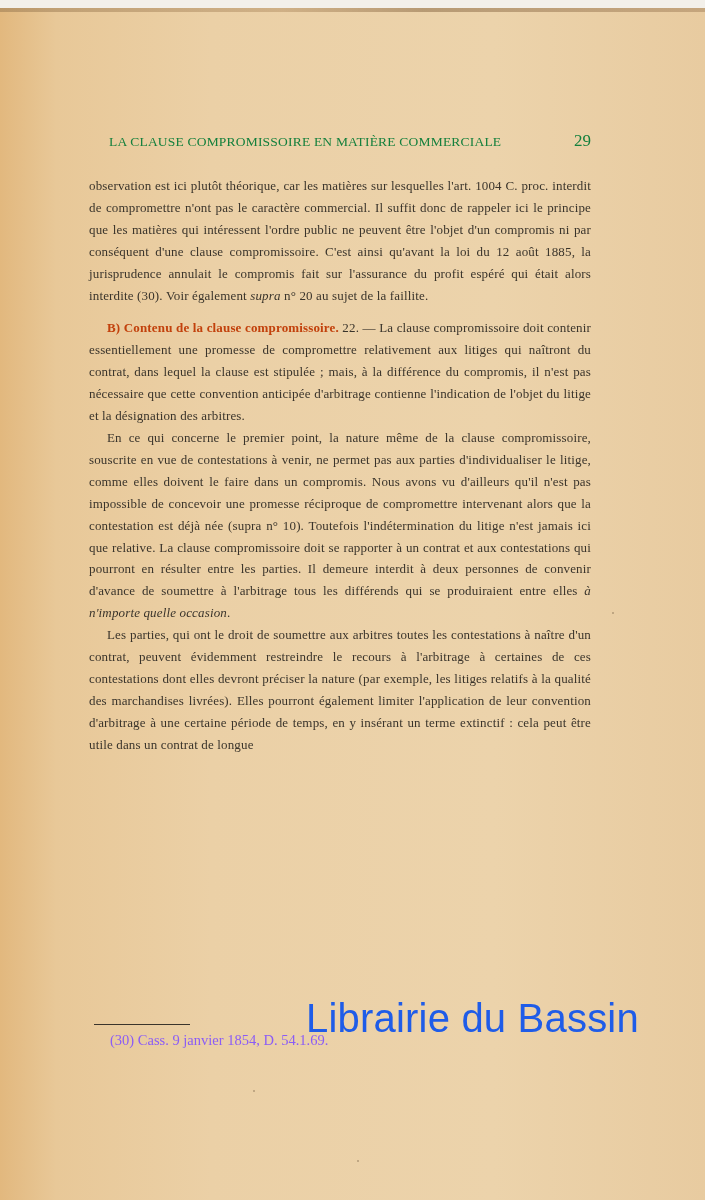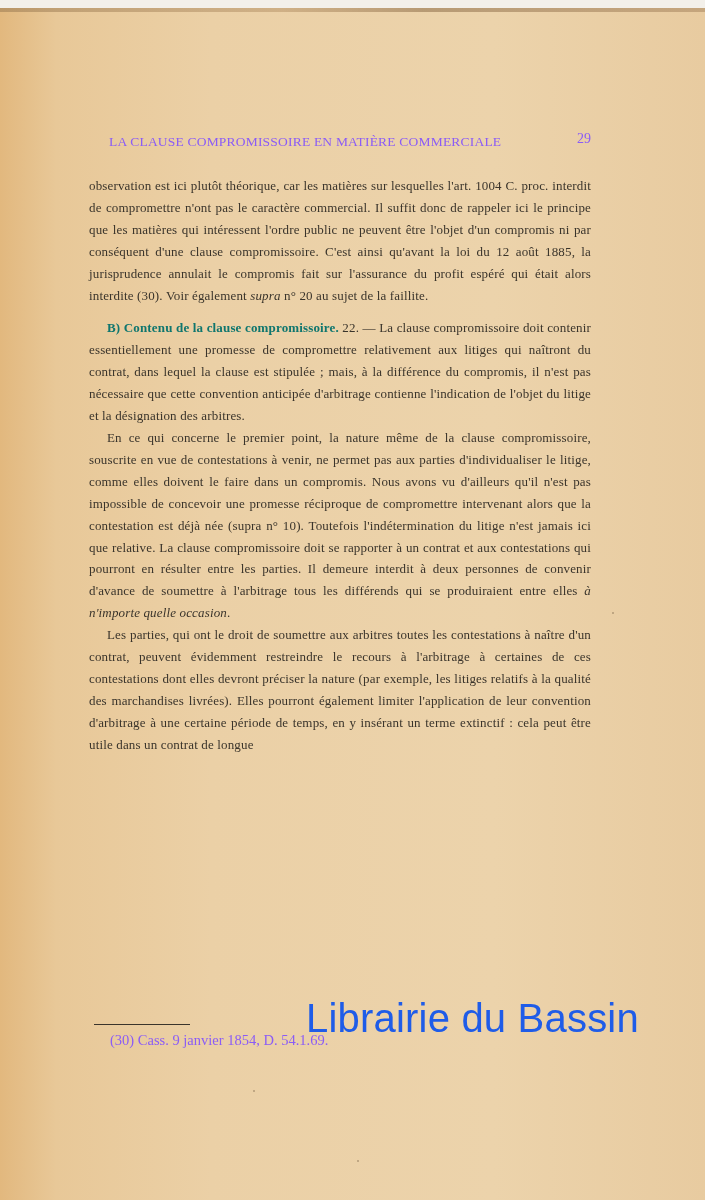--- a/index.html
+++ b/index.html
@@ -15,38 +15,38 @@
     .page-edge {
       position: absolute; left: 0; top: 0; width: 705px; height: 4px;
       background: linear-gradient(90deg, #9a7a52, #b8956a 40%, #8c6c48 60%, #a88660);
       opacity: 0.55;
     }
     .top-strip {
       position: absolute; left: 0; top: 0; width: 705px; height: 10px; background: #f3f0ea;
     }
     .running-head {
       position: absolute; left: 109px; top: 134px; width: 482px; height: 20px;
-      color: #8b5cf6;
+      color: #15803d;
     }
     .running-title {
       position: absolute; left: 0; top: 0; font-size: 13.5px; letter-spacing: 0.2px;
       font-variant: small-caps; text-transform: uppercase; white-space: nowrap;
     }
     .page-number {
-      position: absolute; right: 0; top: -3px; font-size: 14px;
+      position: absolute; right: 0; top: -3px; font-size: 17px;
     }
     .text-block {
       position: absolute; left: 89px; top: 175px; width: 502px;
       color: #3a342b; font-size: 13px; line-height: 21.9px;
       text-align: justify; letter-spacing: 0.15px;
     }
     .text-block p { margin: 0; }
     .para-gap { margin-top: 11px !important; }
     .indent { text-indent: 18px; }
-    .bold { font-weight: bold; color: #0f766e; }
+    .bold { font-weight: bold; color: #c2410c; }
     .ital { font-style: italic; }
     .footnote-rule {
       position: absolute; left: 94px; top: 1024px; width: 96px; height: 1px; background: #3a342b;
     }
     .footnote {
       position: absolute; left: 110px; top: 1032px; font-size: 14.5px; color: #8b5cf6; white-space: nowrap;
     }
     .watermark {
       position: absolute; left: 306px; top: 996px;
       font-family: Liberation Sans, sans-serif;

